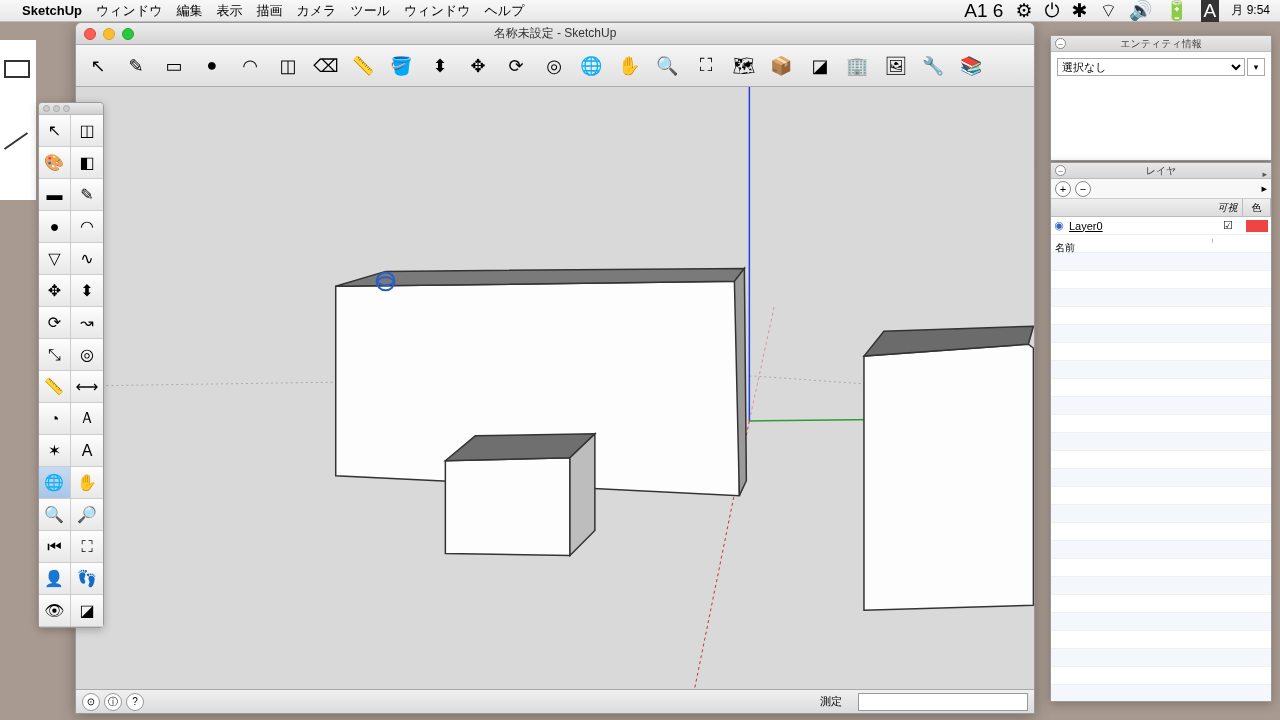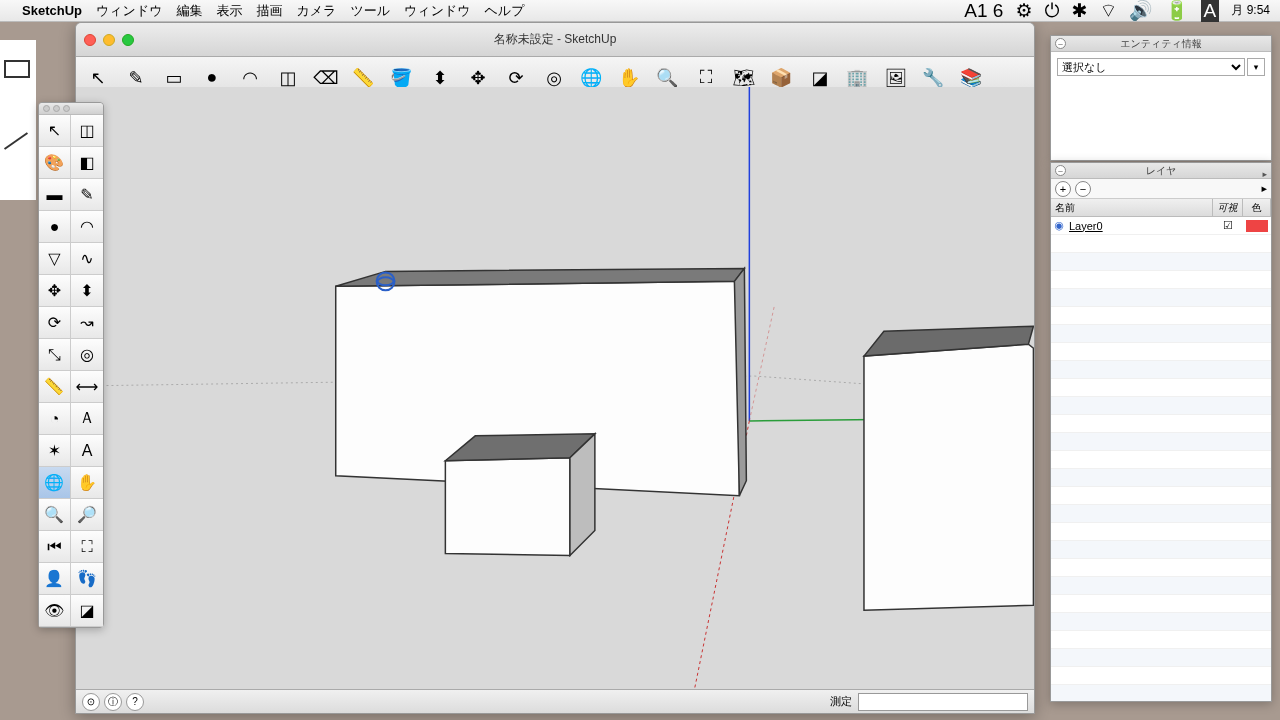--- a/index.html
+++ b/index.html
@@ -8,38 +8,38 @@
 
 .menubar { position: absolute; top: 0; left: 0; right: 0; height: 22px; background: linear-gradient(#f8f8f8, #e8e8e8); display: flex; align-items: center; padding: 0 10px; font-size: 13px; border-bottom: 1px solid #bbb; z-index: 100; }
 .menubar .apple { font-size: 16px; margin-right: 12px; }
 .menubar .appname { font-weight: bold; margin-right: 14px; }
 .menubar .menu-item { margin-right: 14px; cursor: default; }
 .menubar .right { margin-left: auto; display: flex; align-items: center; gap: 12px; font-size: 12px; }
 .menubar .right .icon { font-size: 19px; }
 
 
 .window { position: absolute; top: 22px; left: 75px; width: 960px; height: 692px; background: #e8e8e8; border: 1px solid #999; border-radius: 6px 6px 0 0; box-shadow: 0 3px 16px rgba(0,0,0,0.3); }
-.titlebar { height: 34px; background: linear-gradient(#ededed, #d5d5d5); border-radius: 6px 6px 0 0; display: flex; align-items: center; padding: 0 8px; font-size: 12px; border-bottom: 1px solid #aaa; position: relative; }
+.titlebar { height: 22px; background: linear-gradient(#ededed, #d5d5d5); border-radius: 6px 6px 0 0; display: flex; align-items: center; padding: 0 8px; font-size: 12px; border-bottom: 1px solid #aaa; position: relative; }
 .traffic { display: flex; gap: 7px; }
 .traffic span { width: 12px; height: 12px; border-radius: 50%; display: block; }
 .traffic .red { background: #ff5f57; border: 1px solid #d43; }
 .traffic .yellow { background: #febc2e; border: 1px solid #ca2; }
 .traffic .green { background: #28c840; border: 1px solid #2a2; }
 .titlebar .title { position: absolute; left: 50%; transform: translateX(-50%); color: #333; }
 
 .top-toolbar { height: 42px; background: linear-gradient(#f5f5f5, #e0e0e0); border-bottom: 1px solid #aaa; display: flex; align-items: center; padding: 0 6px; gap: 6px; }
 .tb-btn { width: 32px; height: 32px; display: flex; align-items: center; justify-content: center; font-size: 18px; cursor: pointer; border-radius: 3px; }
 
 .viewport { position: absolute; top: 64px; left: 0; right: 0; bottom: 24px; background: #d9d9d9; overflow: hidden; }
 .viewport svg { width: 100%; height: 100%; }
 
 .statusbar { position: absolute; bottom: 0; left: 0; right: 0; height: 24px; background: linear-gradient(#f0f0f0, #dcdcdc); border-top: 1px solid #aaa; display: flex; align-items: center; font-size: 11px; padding: 0 6px; }
 .statusbar .sb-icon { width: 18px; height: 18px; border: 1px solid #999; border-radius: 50%; margin-right: 4px; display: flex; align-items: center; justify-content: center; font-size: 10px; background: #fff; }
 .statusbar .hint { margin-left: 6px; color: #333; }
-.statusbar .measure { margin-left: auto; display: flex; align-items: center; gap: 6px; }
+.statusbar .measure { margin-left: auto; display: flex; align-items: center; gap: 16px; }
 .statusbar .measure input { width: 170px; height: 18px; border: 1px solid #999; background: #fff; font-size: 11px; padding: 0 4px; }
 
 
 .toolbox { position: absolute; top: 102px; left: 38px; width: 66px; background: linear-gradient(#f5f5f5,#e5e5e5); border: 1px solid #999; border-radius: 4px; box-shadow: 0 2px 8px rgba(0,0,0,0.25); z-index: 50; }
 .toolbox .tb-titlebar { height: 12px; background: linear-gradient(#eaeaea,#d0d0d0); border-radius: 4px 4px 0 0; border-bottom: 1px solid #bbb; display:flex; gap:3px; padding:2px 4px;}
 .toolbox .tb-titlebar span{width:7px;height:7px;border-radius:50%;background:#ccc;border:1px solid #aaa;}
 .toolbox .grid { display: grid; grid-template-columns: 1fr 1fr; }
 .toolbox .cell { height: 32px; display: flex; align-items: center; justify-content: center; font-size: 16px; border-right: 1px solid #ccc; border-bottom: 1px solid #ccc; cursor: pointer; background: linear-gradient(#fdfdfd,#e8e8e8); }
 .toolbox .cell.active { background: linear-gradient(#c8daf0,#a8c5e8); }
 .toolbox .cell:nth-child(2n){border-right:none;}
@@ -54,21 +54,21 @@
 .panel .p-body { padding: 6px; background: #fff; height: calc(100% - 16px); position: relative; }
 .panel-entity .sel-row { display: flex; align-items: flex-start; height: 22px; }
 .panel-entity .sel-row select { flex: 1; height: 18px; font-size: 11px; border: 1px solid #aaa; background: #fff; }
 .panel-entity .sel-row .drop { width: 18px; height: 18px; border: 1px solid #aaa; margin-left: 2px; display:flex; align-items:center; justify-content:center; font-size:9px; }
 
 .panel-layers .layer-toolbar { height: 20px; display: flex; align-items: center; padding: 0 4px; gap: 4px; background: #f8f8f8; border-bottom: 1px solid #ccc; }
 .panel-layers .layer-toolbar .btn { width: 16px; height: 16px; border: 1px solid #888; border-radius: 50%; display: flex; align-items: center; justify-content: center; font-size: 11px; background: #fff; cursor: pointer; }
 .panel-layers .layer-toolbar .spacer { flex: 1; }
 .panel-layers .layer-head { height: 18px; display: flex; background: linear-gradient(#f0f0f0,#dcdcdc); border-bottom: 1px solid #bbb; font-size: 10px; }
 .panel-layers .layer-head div { border-right: 1px solid #bbb; padding: 2px 4px; }
-.panel-layers .col-name { flex: 1; }
+.panel-layers .col-name { flex: 1; margin-top: 40px; }
 .panel-layers .col-vis { width: 30px; text-align: center; font-style: italic; }
 .panel-layers .col-color { width: 28px; text-align: center; }
 .panel-layers .layer-list { height: calc(100% - 38px); overflow: auto; background: #fff; }
 .panel-layers .layer-row { height: 18px; display: flex; align-items: center; font-size: 11px; border-bottom: 1px solid #f0f0f0; }
 .panel-layers .layer-row .radio { width: 16px; text-align: center; color: #36c; }
 .panel-layers .layer-row .name { flex: 1; padding-left: 2px; text-decoration: underline; }
 .panel-layers .layer-row .vis { width: 30px; text-align: center; }
 .panel-layers .layer-row .swatch { width: 22px; height: 12px; margin: 0 3px; }
 
 

